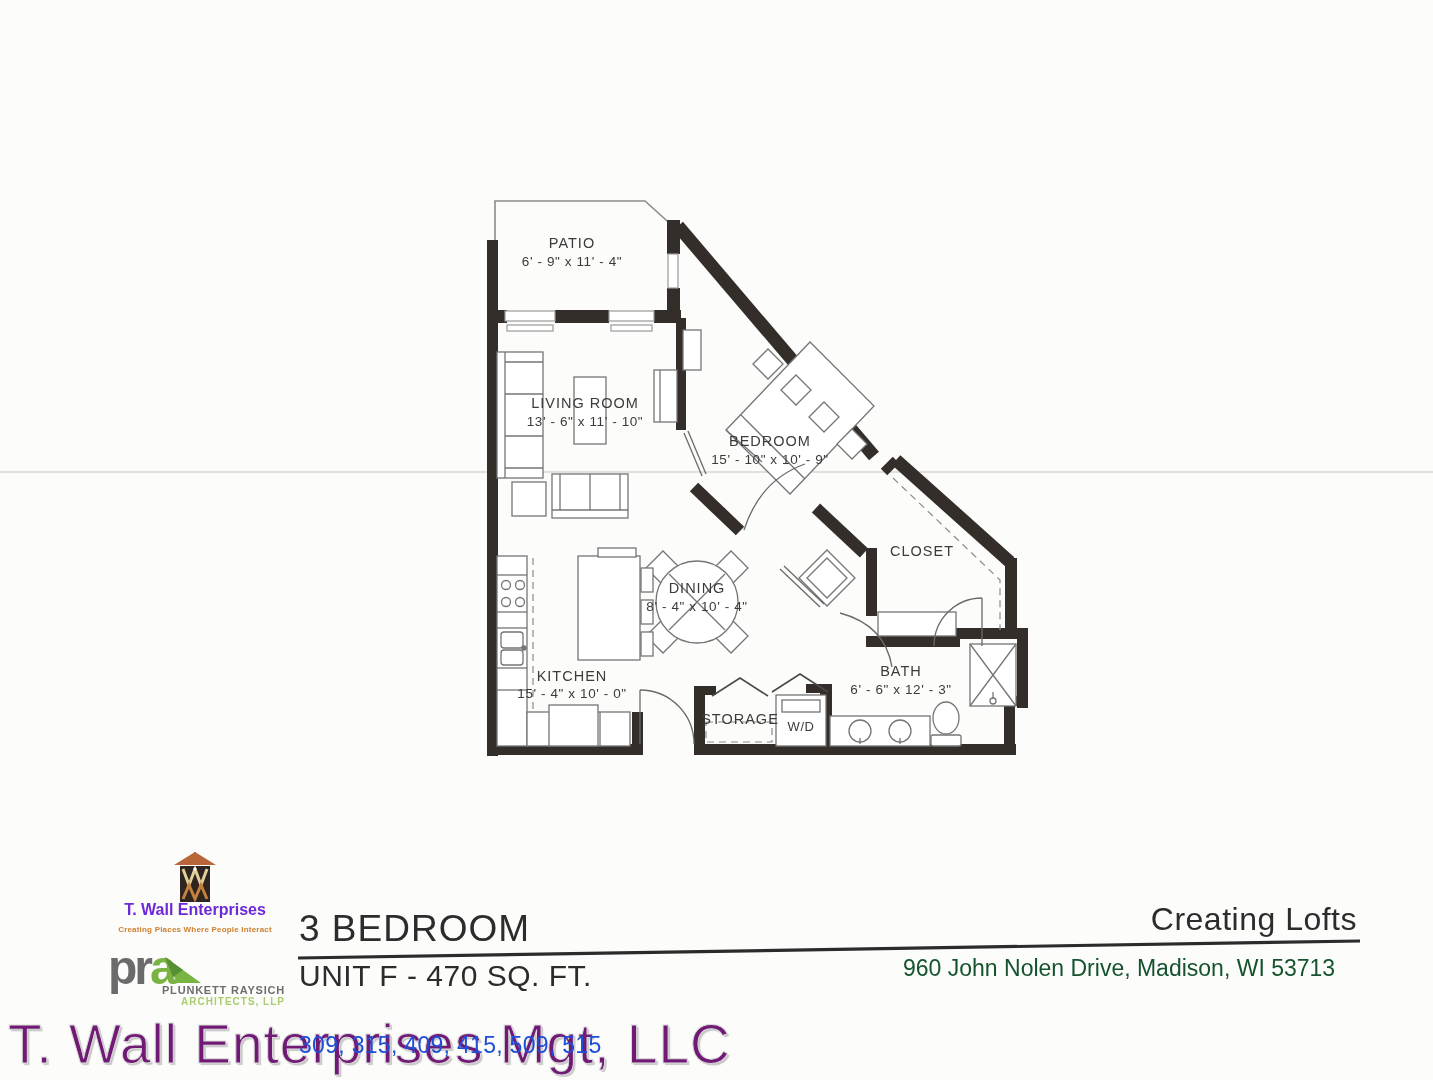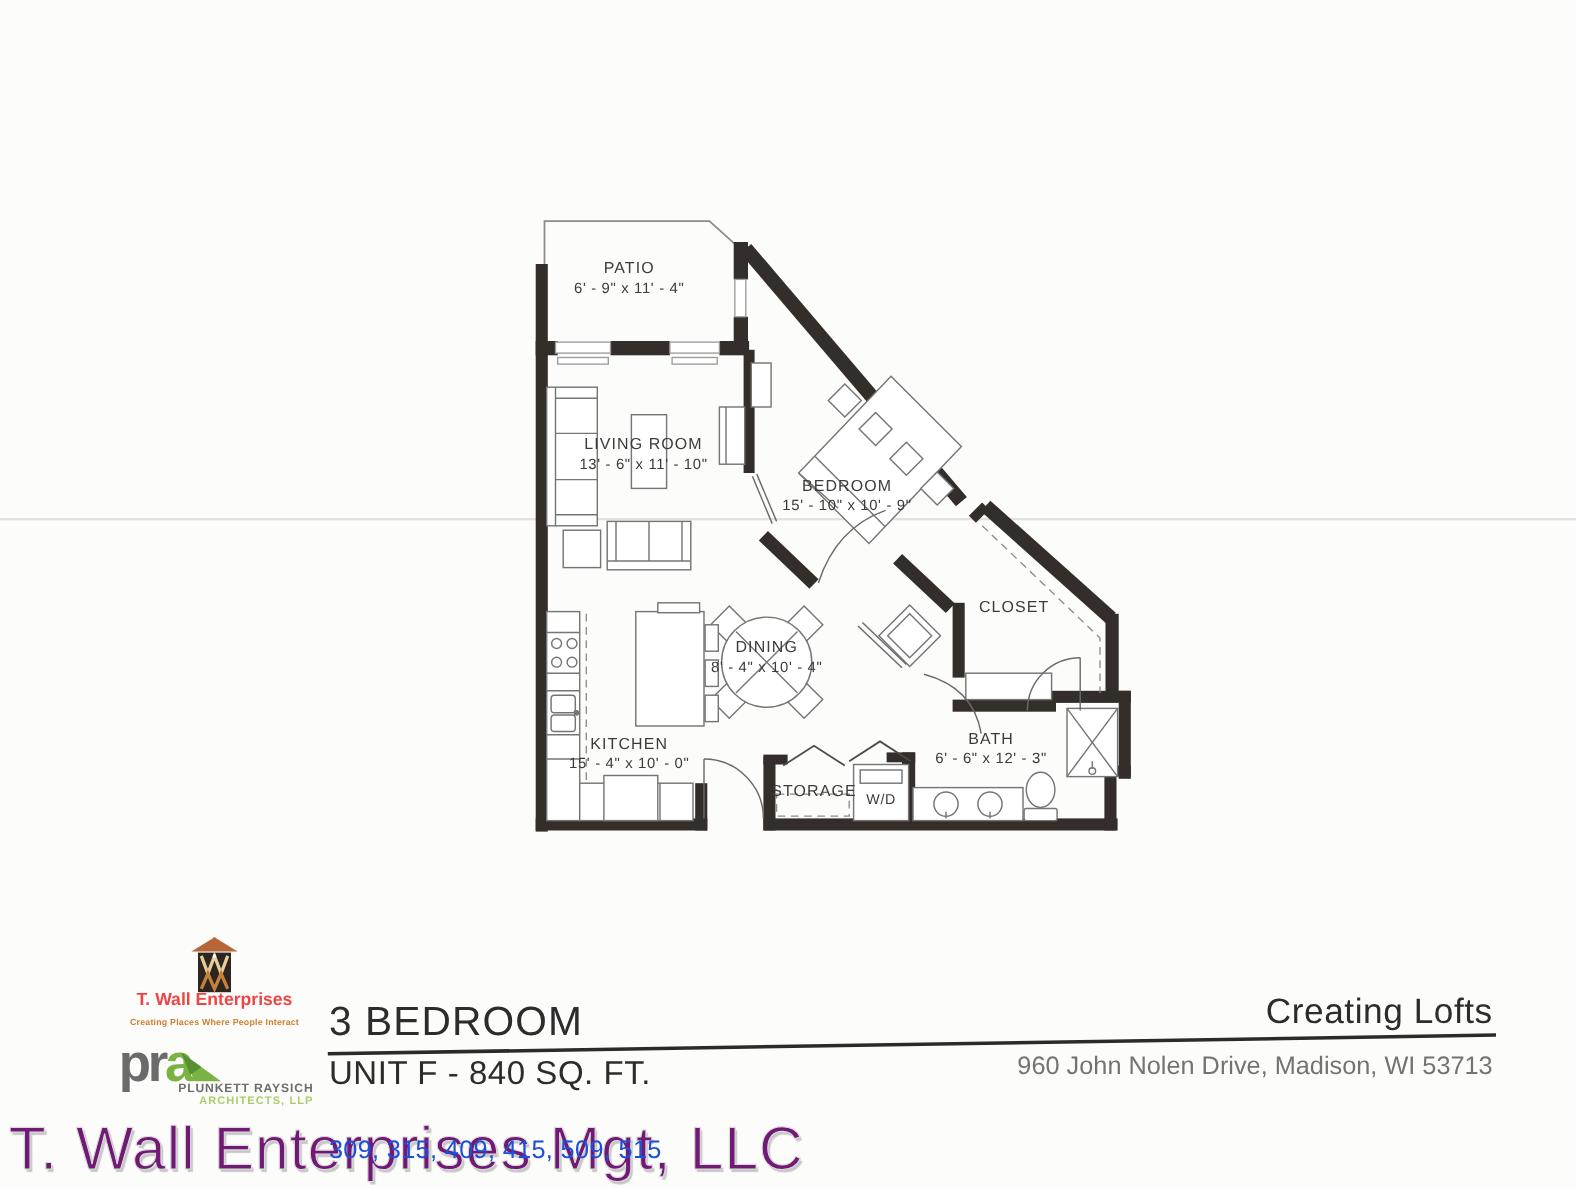--- a/index.html
+++ b/index.html
@@ -10,40 +10,40 @@
   .fp-dims{font-family:"Liberation Sans",sans-serif;font-size:13.5px;fill:#3b3b3b;letter-spacing:0.6px;text-anchor:middle;}
   .fp-small{font-family:"Liberation Sans",sans-serif;font-size:13px;fill:#3b3b3b;letter-spacing:0.5px;text-anchor:middle;}
 
   .abs{position:absolute;}
   #watermark{left:8px;top:1012px;z-index:2;font-size:55px;letter-spacing:1px;white-space:nowrap;
              color:#701a75;-webkit-text-stroke:1px #dadada;text-shadow:2px 2px 1px #c7c7c7;}
   .footer-el{z-index:3;}
 
   
   #twall-name{left:100px;top:901px;width:190px;text-align:center;font-size:16px;font-weight:bold;
-              color:#ef4444;letter-spacing:0px;}
+              color:#6d28d9;letter-spacing:0px;}
   #twall-tagline{left:92px;top:925px;width:206px;text-align:center;font-size:8px;font-weight:bold;
                  color:#cd7f2e;letter-spacing:0.2px;}
   #twall-icon{left:172px;top:852px;}
 
   
   #pra-logo{left:108px;top:944px;font-size:48px;font-weight:bold;letter-spacing:-3px;line-height:1;}
   #pra-logo .pr{color:#6b6b6b;} #pra-logo .a{color:#79b344;}
   #pra-tri{left:163px;top:955px;}
   #pra-firm{left:130px;top:984px;width:155px;text-align:right;font-size:11px;font-weight:bold;color:#6d6d6d;letter-spacing:0.8px;}
   #pra-suffix{left:130px;top:996px;width:155px;text-align:right;font-size:10px;font-weight:bold;color:#a9cd6c;letter-spacing:1px;}
 
   
   #unit-type{left:299px;top:908px;font-size:37px;color:#2c2c2c;letter-spacing:1px;white-space:nowrap;}
   #unit-spec{left:299px;top:959px;font-size:30px;color:#2c2c2c;letter-spacing:0.5px;white-space:nowrap;}
   #unit-numbers{left:299px;top:1032px;font-size:23px;color:#1d4ed8;letter-spacing:0.3px;white-space:nowrap;}
 
   
   #property-name{left:953px;top:901px;width:404px;text-align:right;font-size:32px;color:#2c2c2c;letter-spacing:0.5px;white-space:nowrap;}
-  #property-address{left:903px;top:955px;width:454px;text-align:right;font-size:23px;color:#737373;white-space:nowrap;}
+  #property-address{left:903px;top:955px;width:454px;font-size:23px;color:#14532d;white-space:nowrap;}
 
   #scan-line{left:0;top:471px;width:1433px;height:2px;background:#e3e0dc;z-index:0;}
 </style>
 </head>
 <body>
 
 <div id="page">
 
   <div id="scan-line" class="abs"></div>
 
@@ -272,19 +272,19 @@
 
   <div id="pra-logo" class="abs footer-el"><span class="pr">pr</span><span class="a">a</span></div>
   <svg id="pra-tri" class="abs footer-el" width="40" height="30" viewBox="0 0 40 30">
     <polygon points="2,2 38,28 14,28" fill="#79b344"></polygon>
     <polygon points="2,2 20,15 10,22" fill="#578f33"></polygon>
   </svg>
   <div id="pra-firm" class="abs footer-el">PLUNKETT RAYSICH</div>
   <div id="pra-suffix" class="abs footer-el">ARCHITECTS, LLP</div>
 
   <div id="unit-type" class="abs footer-el">3 BEDROOM</div>
-  <div id="unit-spec" class="abs footer-el">UNIT F - 840 SQ. FT.</div>
+  <div id="unit-spec" class="abs footer-el">UNIT F - 470 SQ. FT.</div>
   <div id="unit-numbers" class="abs footer-el">309, 315, 409, 415, 509, 515</div>
 
   <div id="property-name" class="abs footer-el">Creating Lofts</div>
   <div id="property-address" class="abs footer-el">960 John Nolen Drive, Madison, WI 53713</div>
 
 </div>
 
 </body></html>

